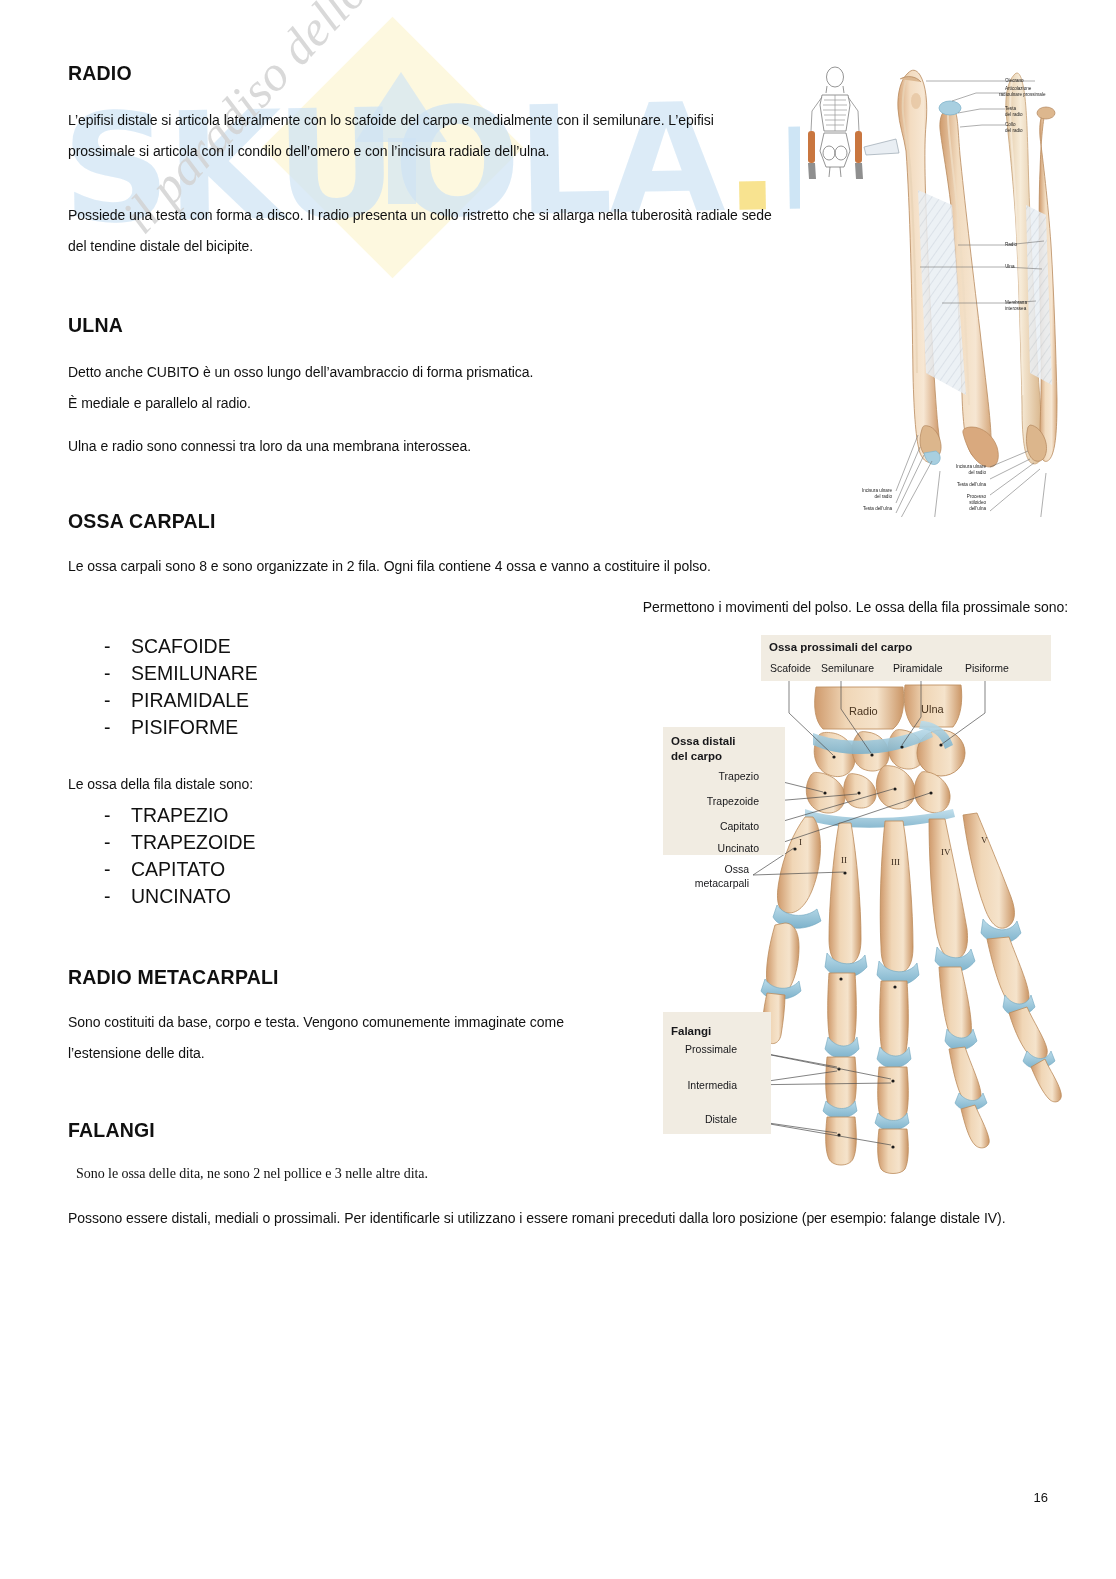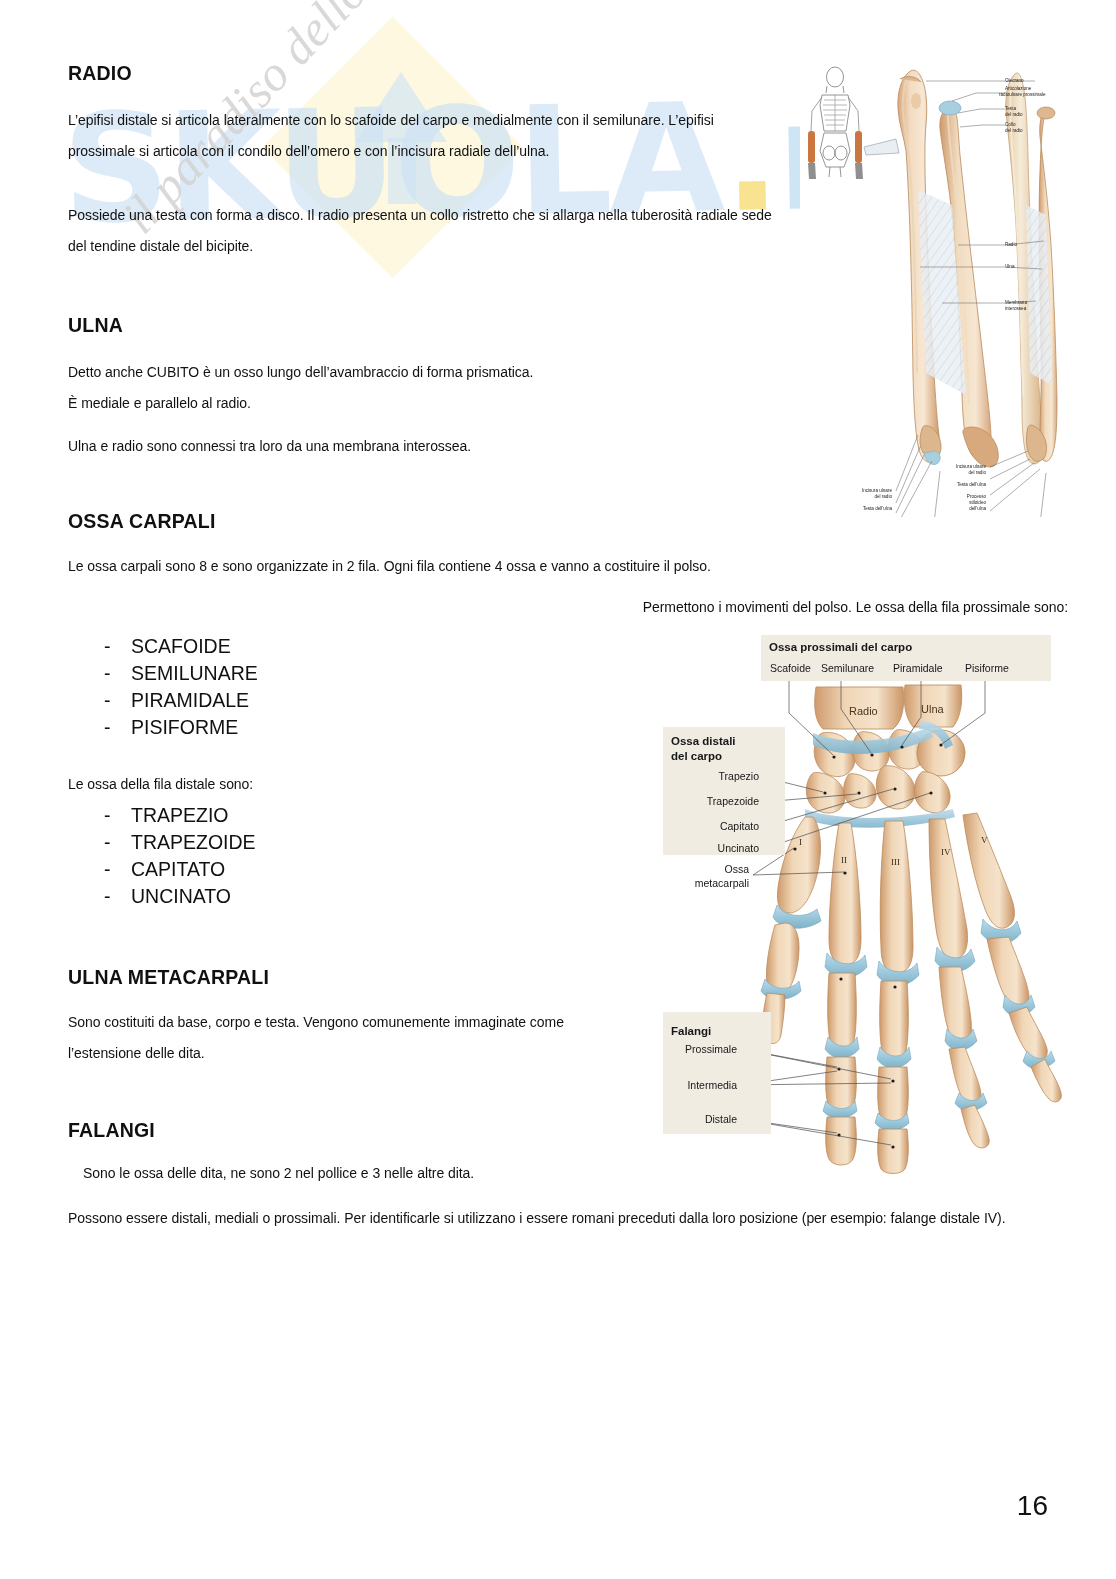--- a/index.html
+++ b/index.html
@@ -129,21 +129,21 @@
   .bullet-list li .dash {
     position: absolute;
     left: 36px;
     top: 0;
   }
 
   .pagenum {
     position: absolute;
     right: 68px;
     top: 1490px;
-    font-size: 28px;
+    font-size: 13px;
     color: #111111;
   }
 
   
   .fig-forearm {
     position: absolute;
     left: 800px;
     top: 55px;
     width: 260px;
     height: 462px;
@@ -577,23 +577,23 @@
       <li>
         <span class="dash">-</span>
         <span>CAPITATO</span>
       </li>
       <li>
         <span class="dash">-</span>
         <span>UNCINATO</span>
       </li>
     </ul>
 
-    <div class="h3" style="left:68px; top:966px;">ULNA METACARPALI</div>
+    <div class="h3" style="left:68px; top:966px;">RADIO METACARPALI</div>
     <div class="para mid" style="left:68px; top:1007px;">Sono costituiti da base, corpo e testa. Vengono comunemente immaginate come l’estensione delle dita.</div>
 
     <div class="h3" style="left:68px; top:1119px;">FALANGI</div>
-    <div class="para mid" style="left:83px; top:1158px; width:600px;">Sono le ossa delle dita, ne sono 2 nel pollice e 3 nelle altre dita.</div>
+    <div class="para mid" style="left:76px; top:1158px; width:600px;font-family:Liberation Serif, serif;">Sono le ossa delle dita, ne sono 2 nel pollice e 3 nelle altre dita.</div>
     <div class="para wide" style="left:68px; top:1203px;">Possono essere distali, mediali o prossimali. Per identificarle si utilizzano i essere romani preceduti dalla loro posizione (per esempio: falange distale IV).</div>
 
     <div class="pagenum">16</div>
   </div>
 
 </div>
 
 </body></html>

